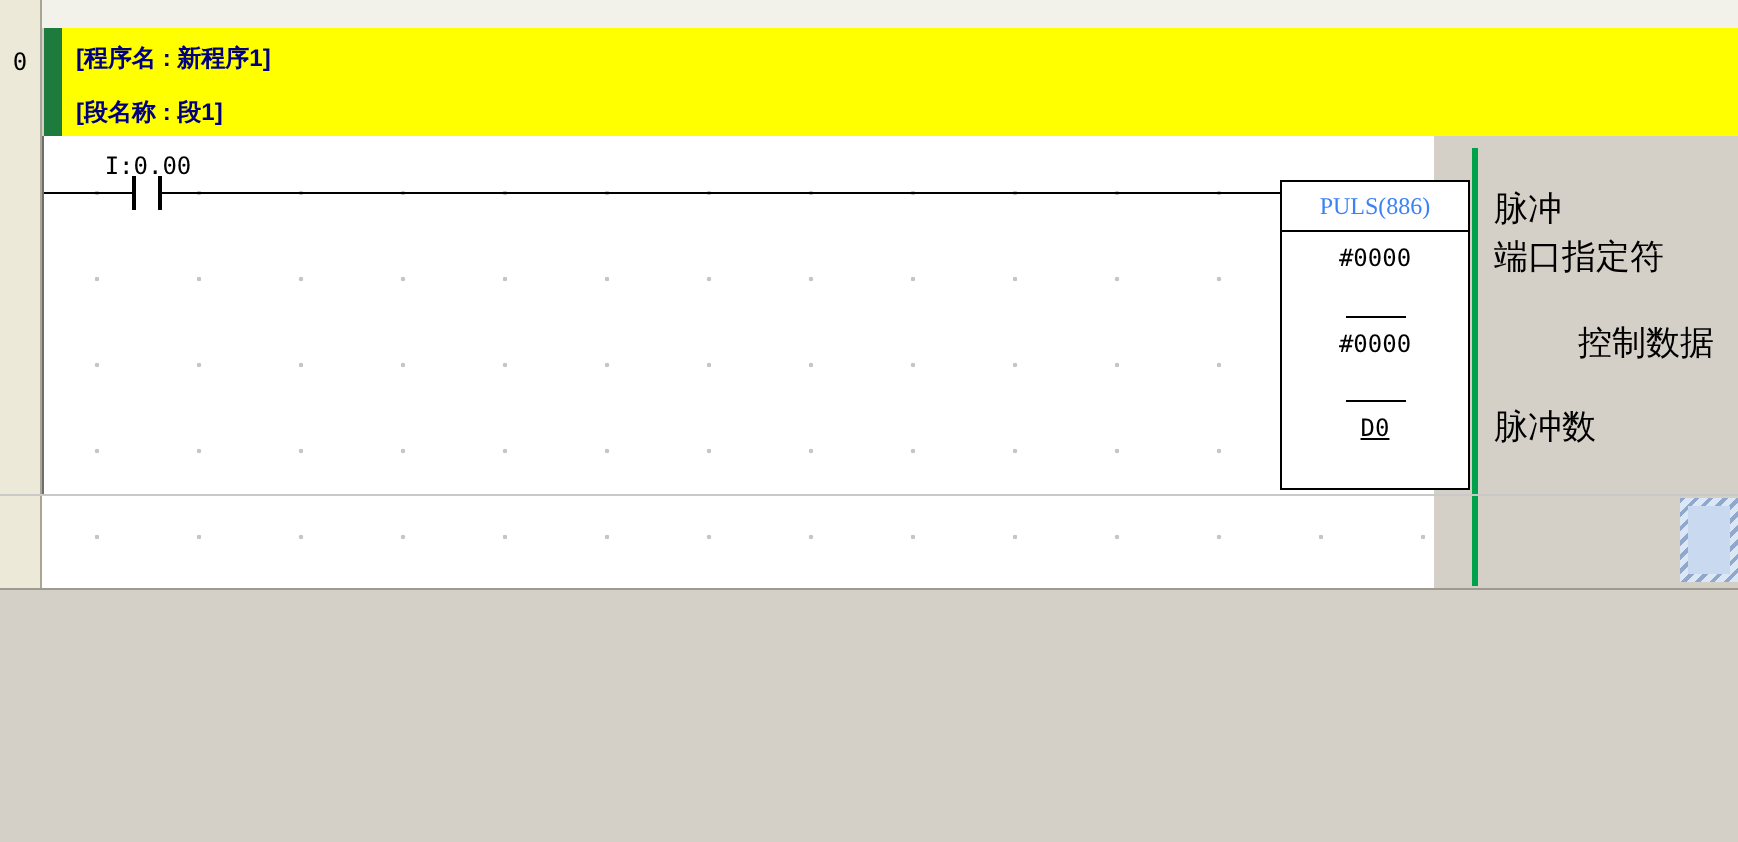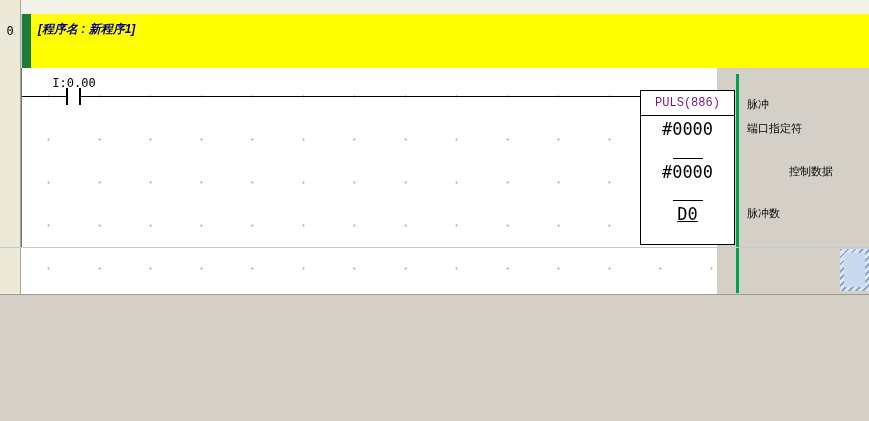--- a/index.html
+++ b/index.html
@@ -12,50 +12,50 @@
   .editor-top { position:absolute; left:0; top:0; width:869px; height:14px; background:#F2F1EA; }
 
   
   .rowcol { position:absolute; left:0; top:0; width:21px; height:295px; background:#ECE9D8; border-right:1px solid #A9A693; }
   .rung-number { margin-top:24px; text-align:center; font-size:12px; color:#000; font-family:"DejaVu Sans Mono", monospace; }
 
   
   .banner { position:absolute; left:22px; top:14px; width:847px; height:54px; background:#FFFF00; display:flex; }
   .banner-accent { width:9px; height:100%; background:#1E7B3E; flex:0 0 9px; }
   .banner-text { padding:5px 0 0 7px; font-size:12px; color:#000080; font-weight:bold; }
-  .banner-line { height:20px; line-height:20px;font-style:italic; }
+  .banner-line { height:20px; line-height:20px; }
   .banner-line + .banner-line { margin-top:7px; }
 
   
   .canvas { position:absolute; left:21px; top:68px; width:696px; height:227px;
             background-color:#FFFFFF;
             background-image:radial-gradient(circle, #C6C6C6 1px, rgba(0,0,0,0) 1.3px);
             background-size:51px 43px; background-position:2px 7px; }
 
   .wire { position:absolute; height:1px; background:#000; }
   .vbar { position:absolute; width:2px; background:#000; }
 
   .left-bus { position:absolute; left:0; top:0; width:1px; height:180px; background:#6E6E6E; }
   .right-bus { position:absolute; left:715px; top:6px; width:3px; height:219px; background:#00A14B; }
 
   .contact-label { position:absolute; left:22px; top:8px; width:62px; text-align:center;
                    font-size:12px; font-family:"DejaVu Sans Mono", monospace; color:#000; }
 
   .instr-box { position:absolute; left:619px; top:22px; width:95px; height:155px;
                border:1px solid #000; background:#FFF; }
   .instr-header { height:25px; line-height:25px; text-align:center; border-bottom:1px solid #000;
-                  font-size:12px; font-family:Liberation Mono, monospace; color:#701a75; }
-  .operand { position:absolute; left:0; width:100%; text-align:center; font-size:17px;
+                  font-size:12px; font-family:Liberation Serif, serif; color:#3b82f6; }
+  .operand { position:absolute; left:0; width:100%; text-align:center; font-size:12px;
              font-family:"DejaVu Sans Mono", monospace; color:#000; height:14px; line-height:14px; }
   .op-0 { top:31px; } .op-1 { top:74px; } .op-2 { top:116px;text-decoration:underline; }
   .op-sep { position:absolute; left:32px; width:30px; height:1px; background:#000; }
   .sep-1 { top:67px; } .sep-2 { top:109px; }
 
   .side-label { position:absolute; left:726px; height:15px; line-height:15px;
-                font-size:11px; color:#000; white-space:nowrap; }
+                font-size:17px; color:#000; white-space:nowrap; }
   .sl-0 { top:29px; } .sl-1 { top:53px; } .sl-2 { top:96px;margin-left:42px; } .sl-3 { top:138px;text-align:center; }
 
   .row-sep { position:absolute; left:0; top:179px; width:848px; height:1px; background:#C9C9C9; }
   .rowcol-sep { position:absolute; left:0; top:247px; width:21px; height:1px; background:#C9C9C9; }
   .editor-bottom-border { position:absolute; left:0; top:294px; width:869px; height:1px; background:#9E9A90; }
 
   
   .sel { position:absolute; left:819px; top:181px; width:29px; height:42px;
          background:repeating-linear-gradient(135deg, #8FA8CC 0 2px, #DCE7F5 2px 5px); }
   .sel-inner { position:absolute; left:4px; top:4px; right:4px; bottom:4px; background:#C9D9F0; }
@@ -68,20 +68,21 @@
   <div class="editor-top"></div>
 
   <div class="rowcol">
     <div class="rung-number">0</div>
   </div>
 
   <div class="banner">
     <div class="banner-accent"></div>
     <div class="banner-text">
       <div class="banner-line">[程序名 : 新程序1]</div>
+      <div class="banner-line">[段名称 : 段1]</div>
     </div>
   </div>
 
   <div class="canvas">
 
     <div class="left-bus"></div>
 
     <div class="wire" style="left:1px; top:28px; width:44px;"></div>
     <div class="vbar" style="left:45px; top:20px; height:17px;"></div>
     <div class="vbar" style="left:58px; top:20px; height:17px;"></div>

